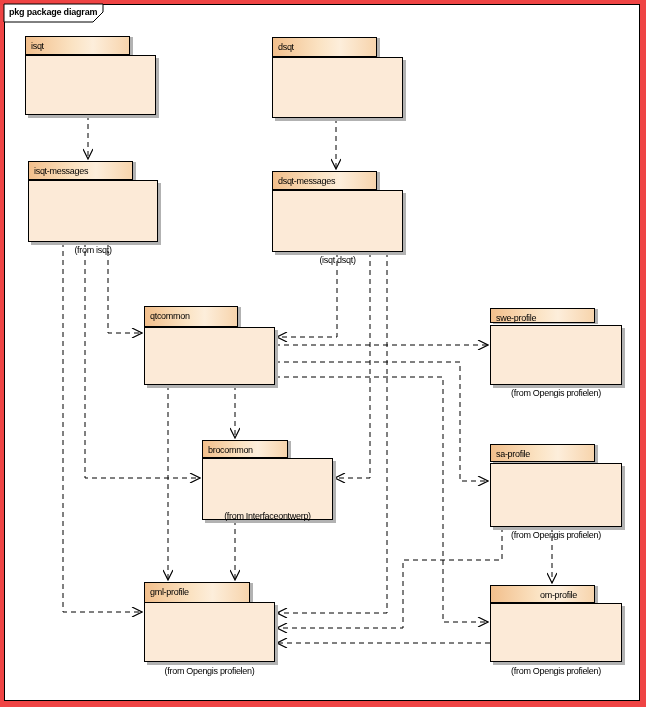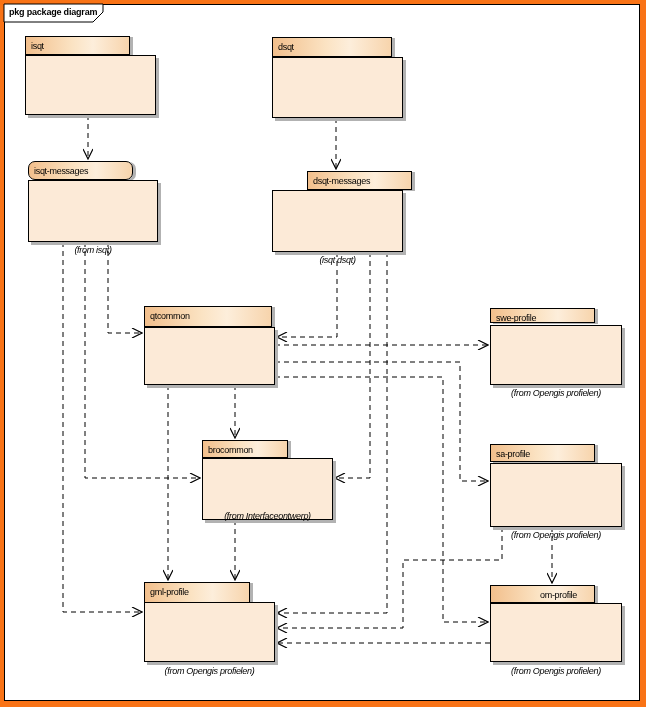--- a/index.html
+++ b/index.html
@@ -1,17 +1,17 @@
 <!DOCTYPE html>
 <html><head>
 <meta charset="utf-8">
 <style>
   html,body{margin:0;padding:0;background:#fff;}
   #canvas{
-    position:relative;width:646px;height:707px;background:#f97316;overflow:hidden;
+    position:relative;width:646px;height:707px;background:#ef4444;overflow:hidden;
     font-family:"Liberation Sans",sans-serif;
   }
   .frame{
     position:absolute;left:4px;top:4px;width:636px;height:697px;
     border:1px solid #000;background:#fff;box-sizing:border-box;
   }
   #wires{position:absolute;left:0;top:0;width:646px;height:707px;pointer-events:none;}
   .frame-label{
     position:absolute;left:9px;top:7px;font-size:9px;font-weight:bold;color:#000;
     letter-spacing:-0.2px;white-space:nowrap;
@@ -26,29 +26,29 @@
   .pkg .tab span{
     display:block;padding:4px 0 0 5px;font-size:9px;font-weight:normal;color:#000;
     letter-spacing:-0.3px;white-space:nowrap;
   }
   .pkg .body{
     position:absolute;left:0;box-sizing:border-box;
     border:1px solid #000;background:#fcead7;
     box-shadow:3px 3px 0 #b2b2b2;
   }
   .pkg .from{
-    position:absolute;left:0;text-align:center;font-size:9px;font-style:italic;
+    position:absolute;left:0;text-align:center;font-size:9px;
     color:#000;white-space:nowrap;letter-spacing:-0.3px;
   }
   
   #pkg-isqt{left:25px;top:36px;} #pkg-isqt .tab{width:105px;height:19px;} #pkg-isqt .body{top:19px;width:131px;height:60px;}
-  #pkg-dsqt{left:272px;top:37px;} #pkg-dsqt .tab{width:120px;height:20px;} #pkg-dsqt .body{top:20px;width:131px;height:61px;}
-  #pkg-isqt-messages{left:28px;top:161px;} #pkg-isqt-messages .tab{width:105px;height:19px;border-radius:7px;} #pkg-isqt-messages .body{top:19px;width:130px;height:62px;} #pkg-isqt-messages .from{top:84px;width:130px;}
-  #pkg-dsqt-messages{left:272px;top:171px;} #pkg-dsqt-messages .tab{width:105px;height:19px;margin-left:35px;} #pkg-dsqt-messages .body{top:19px;width:131px;height:62px;} #pkg-dsqt-messages .from{top:84px;width:131px;}
-  #pkg-qtcommon{left:144px;top:306px;} #pkg-qtcommon .tab{width:128px;height:21px;} #pkg-qtcommon .body{top:21px;width:131px;height:58px;}
+  #pkg-dsqt{left:272px;top:37px;} #pkg-dsqt .tab{width:105px;height:20px;} #pkg-dsqt .body{top:20px;width:131px;height:61px;}
+  #pkg-isqt-messages{left:28px;top:161px;} #pkg-isqt-messages .tab{width:105px;height:19px;} #pkg-isqt-messages .body{top:19px;width:130px;height:62px;} #pkg-isqt-messages .from{top:84px;width:130px;}
+  #pkg-dsqt-messages{left:272px;top:171px;} #pkg-dsqt-messages .tab{width:105px;height:19px;} #pkg-dsqt-messages .body{top:19px;width:131px;height:62px;} #pkg-dsqt-messages .from{top:84px;width:131px;}
+  #pkg-qtcommon{left:144px;top:306px;} #pkg-qtcommon .tab{width:94px;height:21px;} #pkg-qtcommon .body{top:21px;width:131px;height:58px;}
   #pkg-swe-profile{left:490px;top:308px;} #pkg-swe-profile .tab{width:105px;height:15px;} #pkg-swe-profile .body{top:17px;width:132px;height:60px;} #pkg-swe-profile .from{top:80px;width:132px;}
   #pkg-brocommon{left:202px;top:440px;} #pkg-brocommon .tab{width:86px;height:18px;} #pkg-brocommon .body{top:18px;width:131px;height:62px;} #pkg-brocommon .from{top:71px;width:131px;}
   #pkg-sa-profile{left:490px;top:444px;} #pkg-sa-profile .tab{width:105px;height:18px;} #pkg-sa-profile .body{top:19px;width:132px;height:64px;} #pkg-sa-profile .from{top:86px;width:132px;}
   #pkg-gml-profile{left:144px;top:582px;} #pkg-gml-profile .tab{width:106px;height:28px;} #pkg-gml-profile .body{top:20px;width:131px;height:60px;} #pkg-gml-profile .from{top:84px;width:131px;}
   #pkg-om-profile{left:490px;top:585px;} #pkg-om-profile .tab{width:105px;height:18px;padding-left:44px;} #pkg-om-profile .body{top:18px;width:132px;height:59px;} #pkg-om-profile .from{top:81px;width:132px;}
 </style>
 </head>
 <body>
 
 <div id="canvas">

